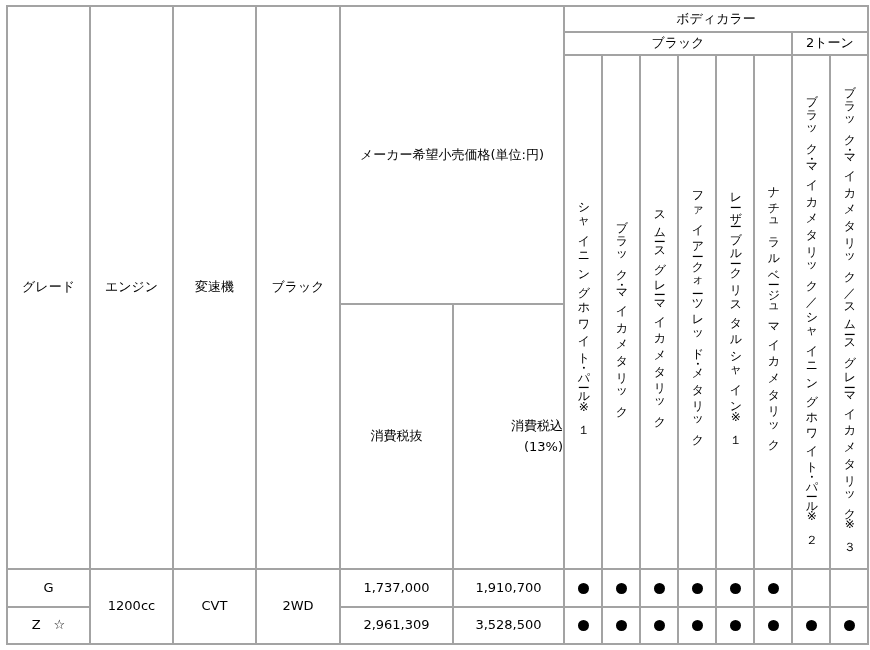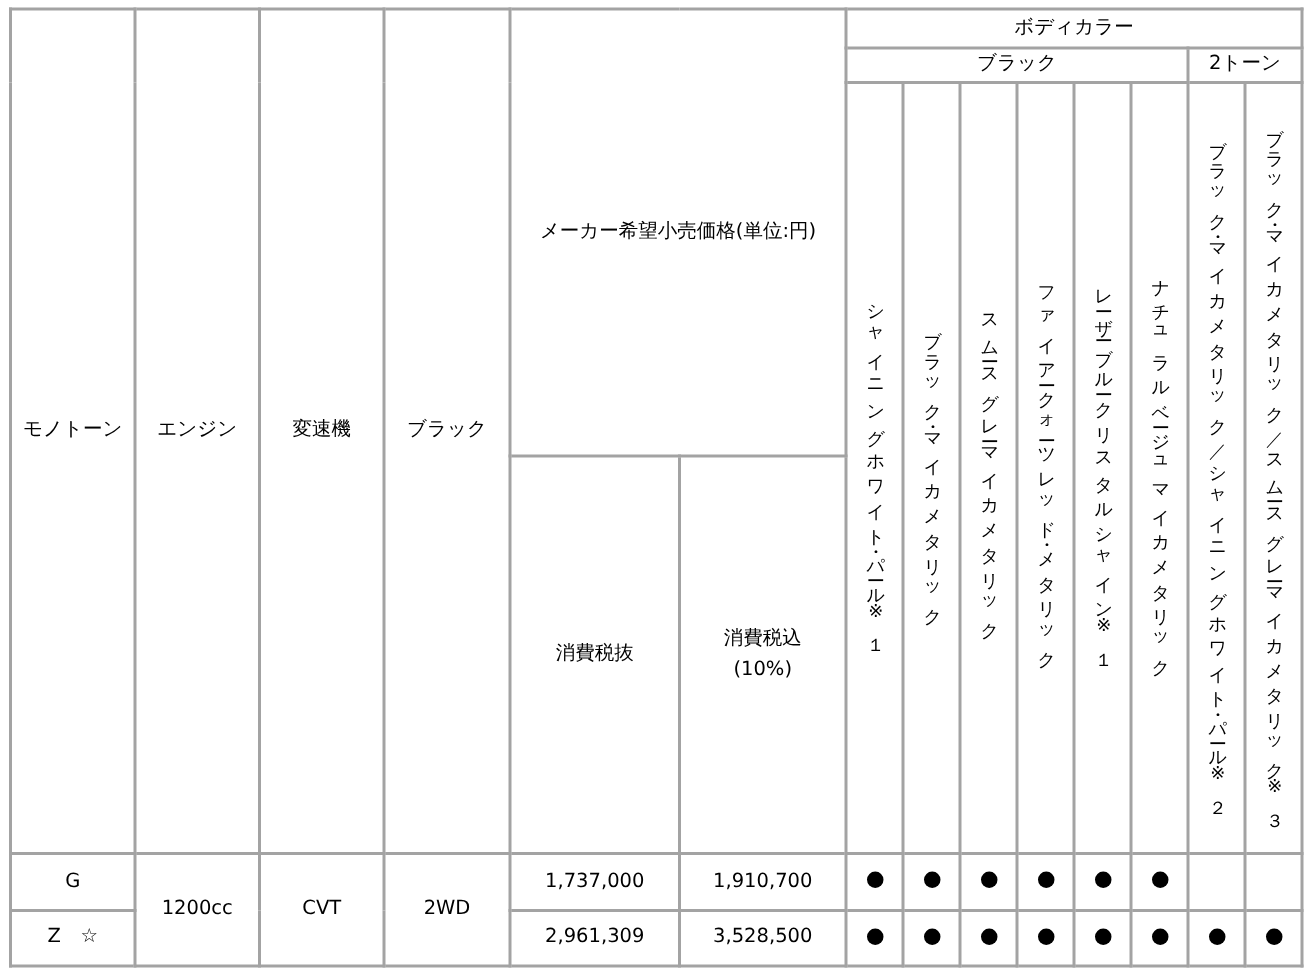--- a/index.html
+++ b/index.html
@@ -35,20 +35,21 @@
     writing-mode: vertical-rl;
     text-orientation: mixed;
     font-size: 12px;
     letter-spacing: 3px;
     margin-top: 7px;
     max-height: 505px;
     white-space: nowrap;
   }
   .twoline div {
     line-height: 1.6;
+    text-align: right;
   }
   .dot {
     display: inline-block;
     width: 11px;
     height: 11px;
     border-radius: 50%;
     background: #000;
     vertical-align: middle;
   }
   tr.data-row-1 { height: 38px; }
@@ -74,21 +75,21 @@
       <col style="width:38px">
       <col style="width:38px">
     <col style="width:38px">
       <col style="width:38px">
       <col style="width:38px">
       <col style="width:38px">
   </colgroup>
 
   <tbody>
       <tr class="hrow-1">
-    <td rowspan="4">モノトーン</td>
+    <td rowspan="4">グレード</td>
     <td rowspan="4">エンジン</td>
     <td rowspan="4">変速機</td>
     <td rowspan="4">ブラック</td>
     <td rowspan="3" colspan="2">メーカー希望小売価格(単位:円)</td>
     <td colspan="8">ボディカラー</td>
   </tr>
 
   <tr class="hrow-2">
     <td colspan="6">ブラック</td>
     <td colspan="2">2トーン</td>
@@ -102,21 +103,21 @@
     <td rowspan="2" class="vcell"><span class="vtext">レーザーブルークリスタルシャイン※１</span></td>
     <td rowspan="2" class="vcell"><span class="vtext">ナチュラルベージュマイカメタリック</span></td>
     <td rowspan="2" class="vcell"><span class="vtext">ブラック・マイカメタリック／シャイニングホワイト・パール※２</span></td>
     <td rowspan="2" class="vcell"><span class="vtext">ブラック・マイカメタリック／スムースグレーマイカメタリック※３</span></td>
   </tr>
 
   <tr class="hrow-4">
     <td>消費税抜</td>
     <td class="twoline">
       <div>消費税込</div>
-      <div>(10%)</div>
+      <div>(13%)</div>
     </td>
   </tr>
 
   <tr class="data-row-1">
     <td>G</td>
     <td rowspan="2">1200cc</td>
     <td rowspan="2">CVT</td>
     <td rowspan="2">2WD</td>
     <td>1,737,000</td>
     <td>1,910,700</td>

